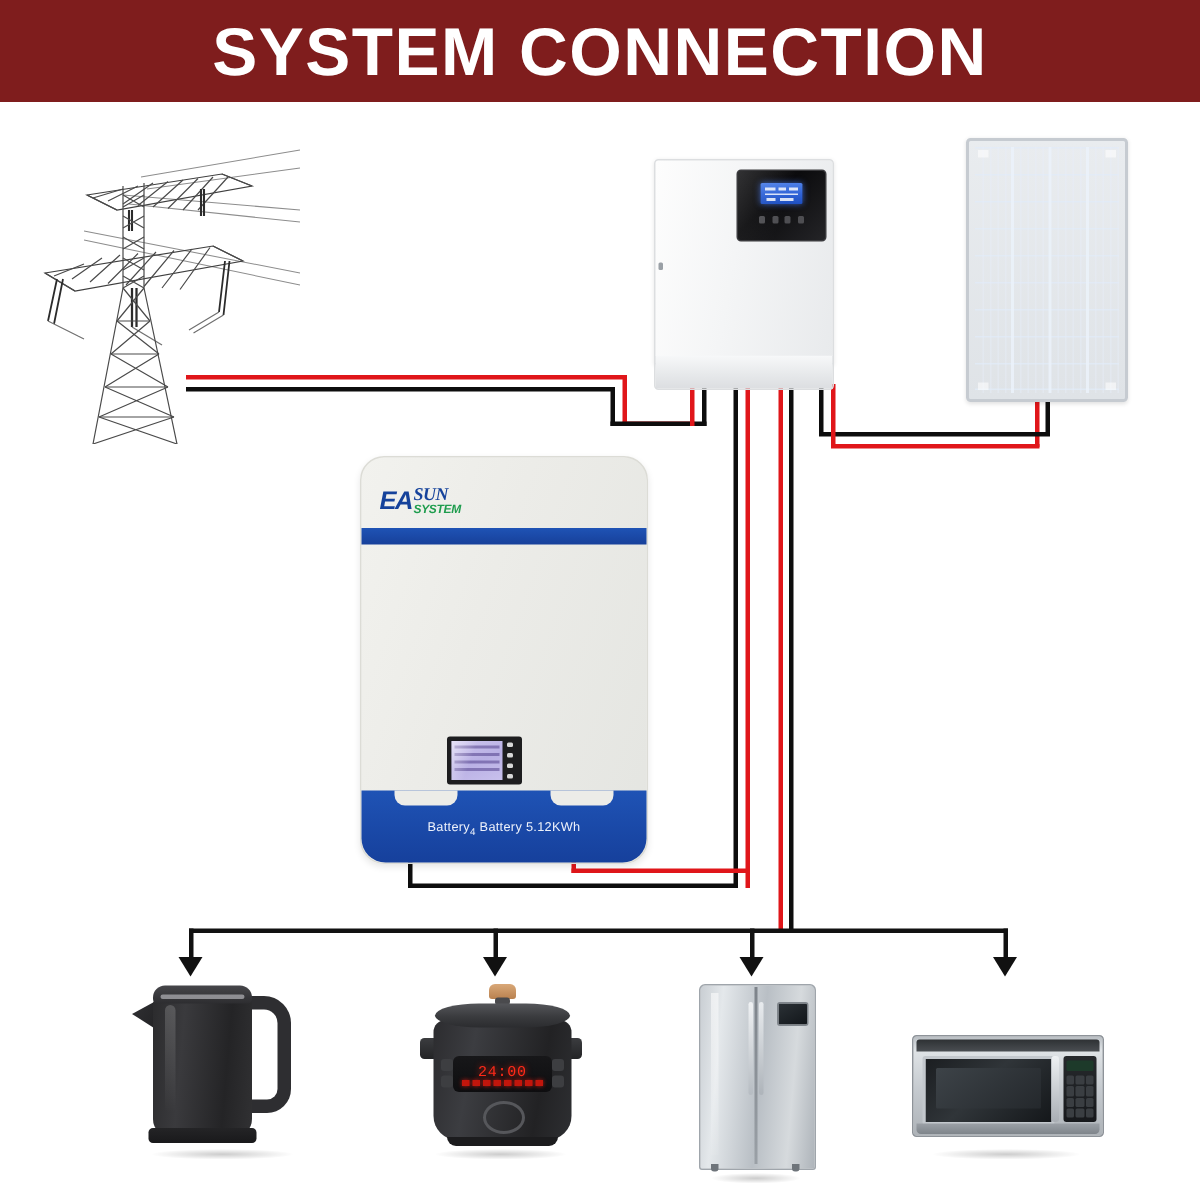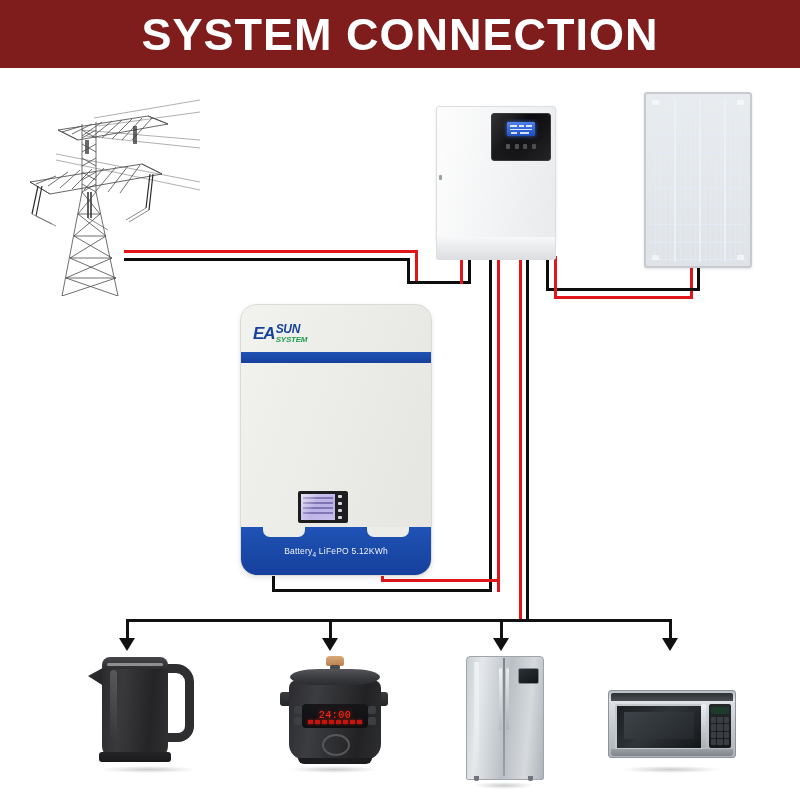--- a/index.html
+++ b/index.html
@@ -115,21 +115,21 @@
     background:linear-gradient(180deg,#1f53b5 0%,#17409a 100%);
   }
   .bat-logo{position:absolute;left:12px;top:17px;height:22px;display:flex;align-items:center;}
   .logo-ea{
     font-family:"Liberation Sans", sans-serif;
     font-weight:bold;font-style:italic;font-size:17px;line-height:1;
     color:#15429b;letter-spacing:-1px;
   }
   .logo-right{display:flex;flex-direction:column;margin-left:1px;line-height:1;}
   .logo-sun{
-    font-family:Liberation Sans, sans-serif;
+    font-family:Liberation Serif, serif;
     font-weight:bold;font-style:italic;font-size:12px;color:#15429b;letter-spacing:-.3px;
   }
   .logo-power{
     font-family:"Liberation Sans", sans-serif;
     font-weight:bold;font-style:italic;font-size:8px;color:#1f9d4e;letter-spacing:-.2px;
     margin-top:1px;
   }
   .bat-lcd-wrap{
     position:absolute;left:57px;top:186px;width:50px;height:32px;
     background:#1d1d1f;border-radius:2px;padding:3px;box-sizing:border-box;
@@ -463,21 +463,21 @@
           <div class="bat-led"></div>
           <div class="bat-led"></div>
           <div class="bat-led"></div>
           <div class="bat-led"></div>
         </div>
       </div>
 
       <div class="bat-foot">
         <div class="bat-notch" style="left:22px;"></div>
         <div class="bat-notch" style="left:126px;"></div>
-        <div class="bat-label"><span>Battery</span><sub>4</sub><span> LiFePO 5.12KWh</span></div>
+        <div class="bat-label"><span>Battery</span><sub>4</sub><span> Battery 5.12KWh</span></div>
       </div>
 
     </div>
   </div>
 
   <div class="appliance kettle">
     <div class="k-handle"></div>
     <div class="k-spout"></div>
     <div class="k-body"></div>
     <div class="k-sheen"></div>

